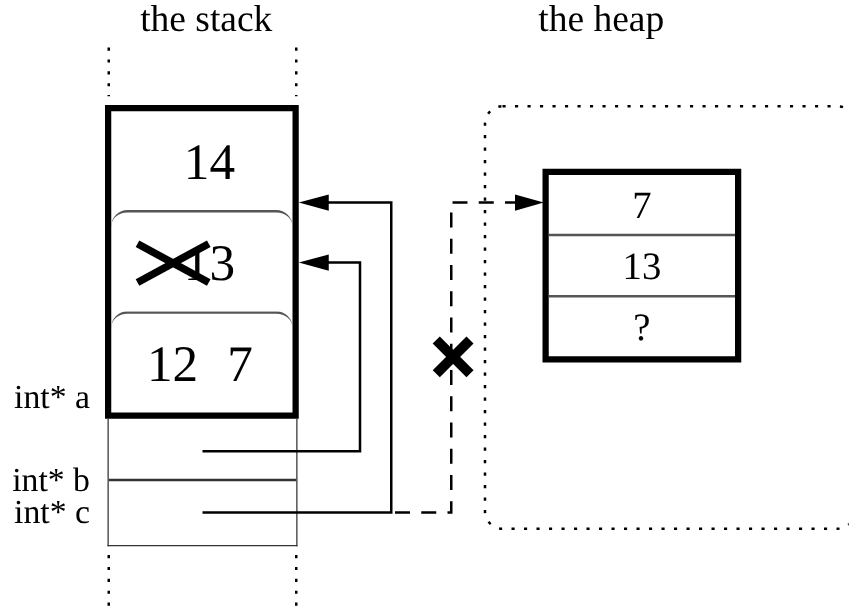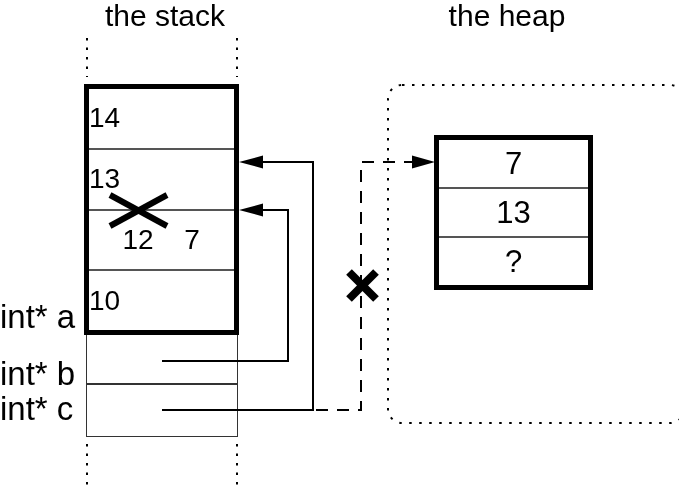--- a/index.html
+++ b/index.html
@@ -1,34 +1,34 @@
 <!DOCTYPE html>
 <html><head>
 <meta charset="utf-8">
 <style>
   html,body { margin:0; padding:0; background:#fff; }
   .canvas {
     position:relative; width:679px; height:489px; background:#ffffff;
-    color:#000; font-family:Liberation Sans, sans-serif; overflow:hidden;
+    color:#000; font-family:Liberation Serif, serif; overflow:hidden;
   }
   .title {
     position:absolute; top:0; transform:translateX(-50%);
     font-size:30px; line-height:32px; white-space:nowrap;
   }
   .title-stack { left:165px; }
-  .title-heap  { left:507px; }
+  .title-heap  { left:481px; }
 
   .stack-box {
     position:absolute; left:84px; top:84px; width:155px; height:251px;
     border:5px solid #000; box-sizing:border-box;
     display:flex; flex-direction:column;
   }
   .srow {
-    flex:1; position:relative; display:flex; align-items:center; justify-content:flex-start;
-    font-size:28px; border-top:2px solid #555;
+    flex:1; position:relative; display:flex; align-items:center; justify-content:flex-end;
+    font-size:41px; border-top:2px solid #555;border-radius:13px;
   }
   .srow:first-child { border-top:none; }
   .num-shift { padding-right:46px; }
   .old-val {
     position:absolute; left:49px; top:50%; transform:translate(-50%,-50%);
   }
   .new-val {
     position:absolute; left:103px; top:50%; transform:translate(-50%,-50%);
   }
 
@@ -45,24 +45,24 @@
     display:flex; flex-direction:column;
   }
   .hrow {
     flex:1; display:flex; align-items:center; justify-content:center;
     font-size:31px; border-top:2px solid #555;
   }
   .hrow:first-child { border-top:none; }
 
   .ptr-label {
     position:absolute; left:0; width:72px; text-align:right;
-    font-size:33px; line-height:34px; white-space:nowrap;
+    font-size:27px; line-height:34px; white-space:nowrap;
   }
   .ptr-label-a { top:300px; }
-  .ptr-label-b { top:357px; }
+  .ptr-label-b { top:367px; }
   .ptr-label-c { top:392px; }
 
   .overlay {
     position:absolute; left:0; top:0; width:692px; height:489px;
     pointer-events:none;
   }
 </style>
 </head>
 <body>
 
@@ -74,23 +74,20 @@
   <div class="stack-box">
     <div class="srow">
       <span class="num-shift">14</span>
     </div>
     <div class="srow">
       <span class="num-shift">13</span>
     </div>
     <div class="srow">
       <span class="old-val">12</span>
       <span class="new-val">7</span>
-    </div>
-    <div class="srow">
-      <span class="num-shift">10</span>
     </div>
   </div>
 
   <div class="lower-cells">
     <div class="lrow-b"></div>
     <div class="lrow-c"></div>
   </div>
 
   <div class="ptr-label ptr-label-a">int* a</div>
   <div class="ptr-label ptr-label-b">int* b</div>

